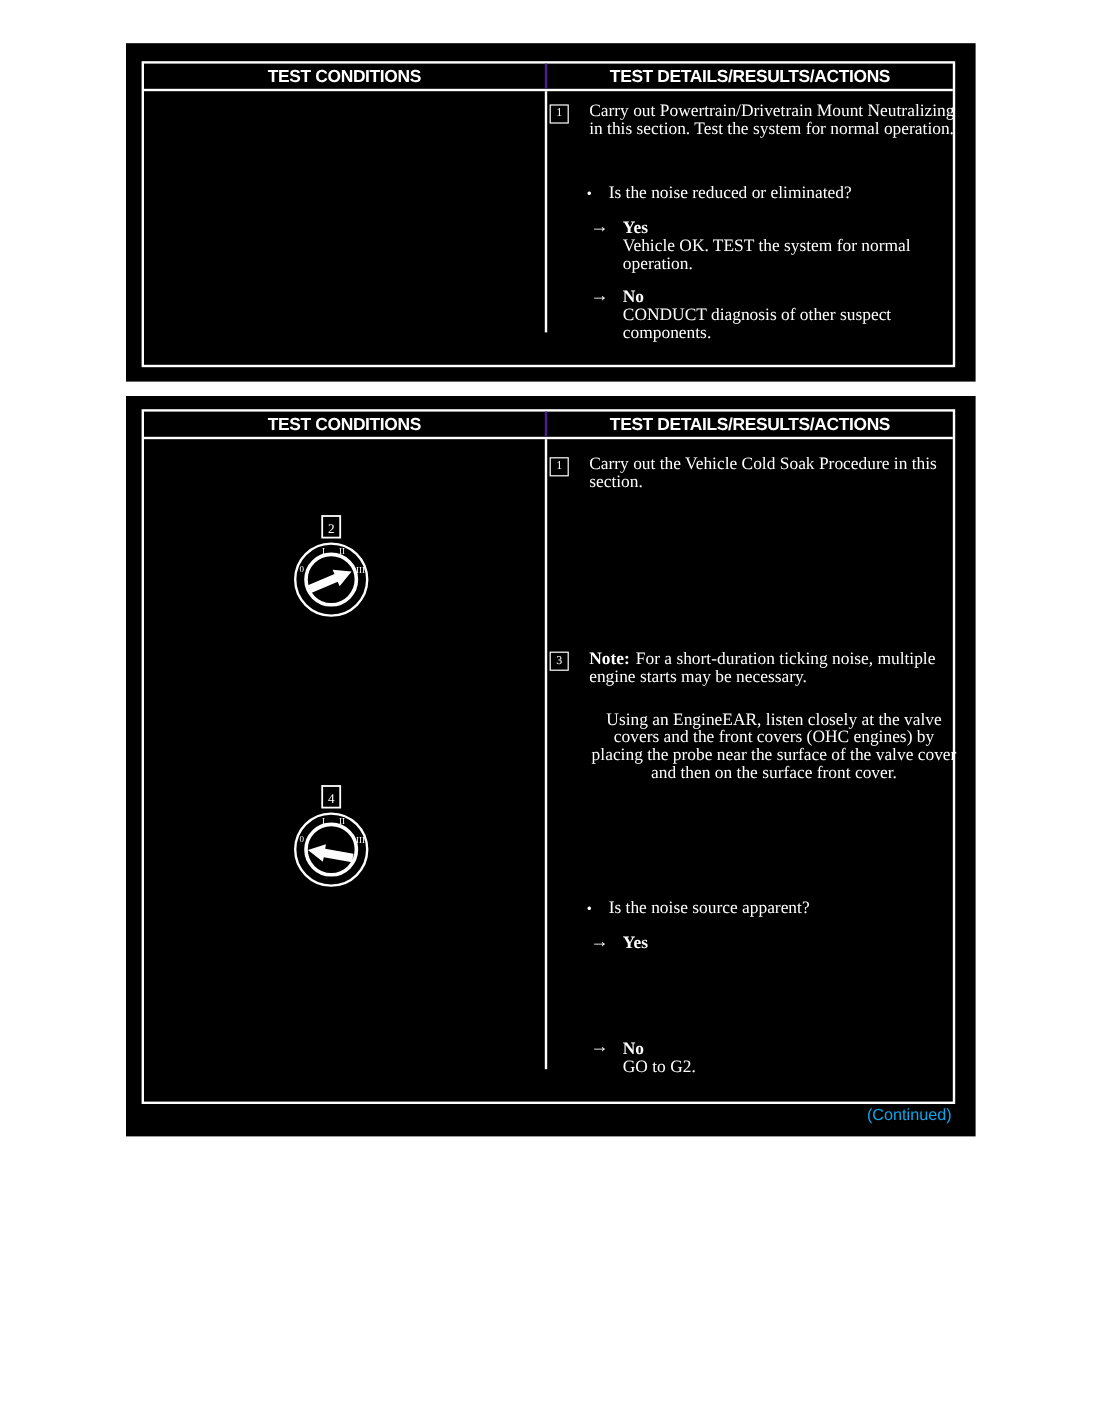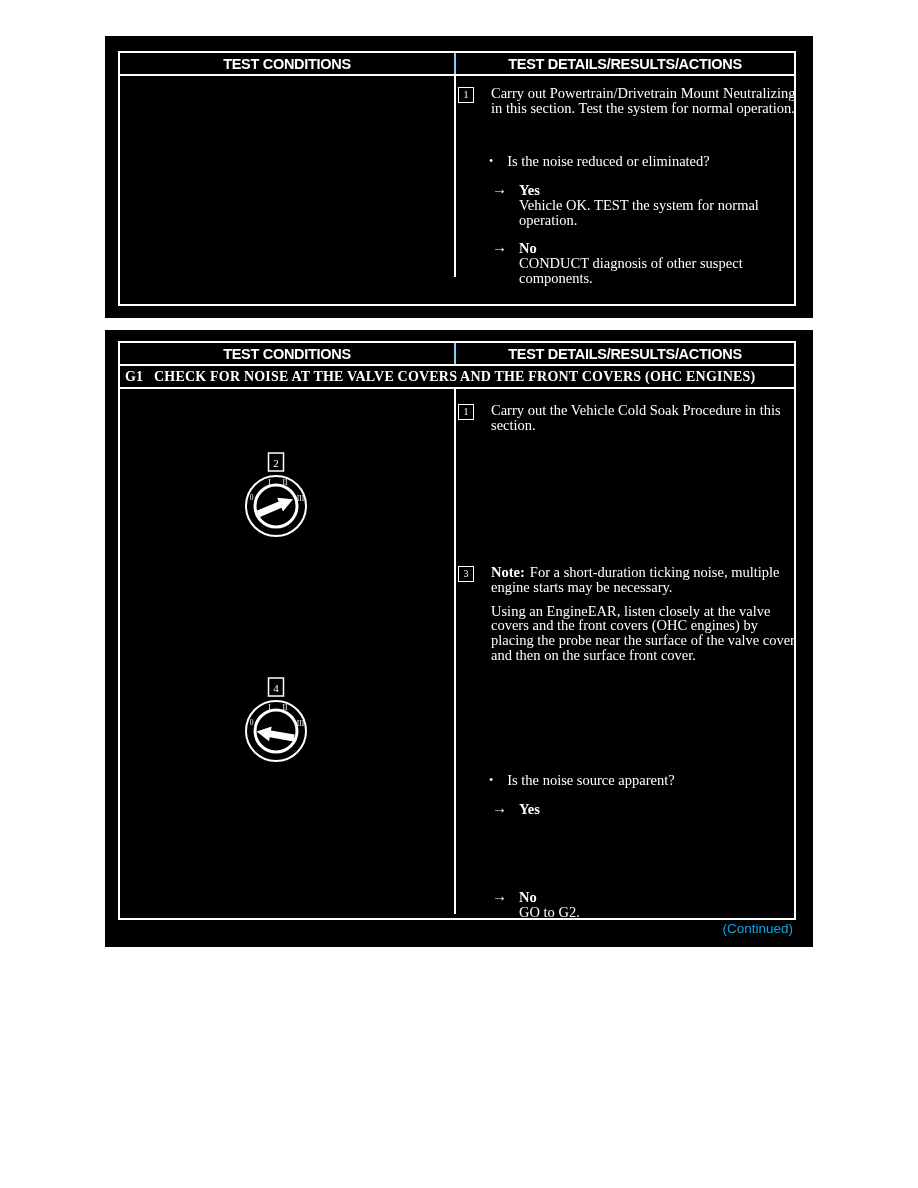--- a/index.html
+++ b/index.html
@@ -17,21 +17,21 @@
   #tbl1 { left:13px; top:15px; width:674px; height:251px; }
   #tbl2 { left:13px; top:11px; width:674px; height:575px; }
 
   .thead { display:flex; border-bottom:2px solid #fff; height:21px; }
   .th {
     font-family:"Liberation Sans", sans-serif; font-weight:bold;
     font-size:14.5px; letter-spacing:-0.3px;
     display:flex; align-items:center; justify-content:center;
     white-space:nowrap;
   }
-  .th.left  { width:334px; border-right:2px solid #7dd3fc; }
+  .th.left  { width:334px; border-right:2px solid #4c1d95; }
   .th.right { flex:1;border-radius:10px; }
 
   .banner {
     border-bottom:2px solid #fff; height:21px;
     display:flex; align-items:center;
     font-weight:bold; font-size:14px; white-space:nowrap;
   }
   .banner .bid    { margin-left:5px; width:29px; flex:none; }
   .banner .btitle { letter-spacing:0.6px; }
 
@@ -44,21 +44,21 @@
   .step { position:absolute; left:2px; display:flex; align-items:flex-start; }
   .stepbox {
     width:14px; height:14px; border:1.5px solid #fff; flex:none;
     margin-right:17px; margin-top:1px;
     display:flex; align-items:center; justify-content:center;
     font-size:10px;
   }
   .steptext { width:308px; }
   .bold { font-weight:bold; }
   .note-label { font-weight:bold; margin-right:5px; }
-  .para { margin-top:9px; }
+  .para { margin-top:21px;text-align:center; }
 
   .qrow { position:absolute; left:33px; display:flex; align-items:flex-start; }
   .qbullet { font-size:12px; margin-right:14px; line-height:14.8px; }
 
   .arow { position:absolute; left:36px; display:flex; align-items:flex-start; }
   .aarrow { font-size:15px; margin-right:12px; margin-top:-1px; flex:none; }
   .abody { width:290px; }
 
   .switch-svg { position:absolute; }
   .switch-svg text { fill:#fff; font-family:"Liberation Serif", serif; }
@@ -110,24 +110,20 @@
       </div>
     </div>
   </div>
 </div>
 
 <div class="scan-block" id="block2">
   <div class="tbl" id="tbl2">
     <div class="thead">
       <div class="th left">TEST CONDITIONS</div>
       <div class="th right">TEST DETAILS/RESULTS/ACTIONS</div>
-    </div>
-    <div class="banner">
-      <span class="bid">G1</span>
-      <span class="btitle" style="letter-spacing:0.2px">CHECK FOR NOISE AT THE VALVE COVERS AND THE FRONT COVERS (OHC ENGINES)</span>
     </div>
     <div class="tbody">
 
       <div class="cell-left">
 
         <svg class="switch-svg" style="left:116px; top:63px" width="80" height="88" viewBox="0 0 80 88">
           <rect x="32.5" y="1" width="15" height="18" fill="none" stroke="#fff" stroke-width="1.5"></rect>
           <text x="40" y="15" text-anchor="middle" font-size="11">2</text>
           <circle cx="40" cy="54" r="30" fill="none" stroke="#fff" stroke-width="2"></circle>
           <circle cx="40" cy="54" r="21" fill="none" stroke="#fff" stroke-width="3"></circle>

